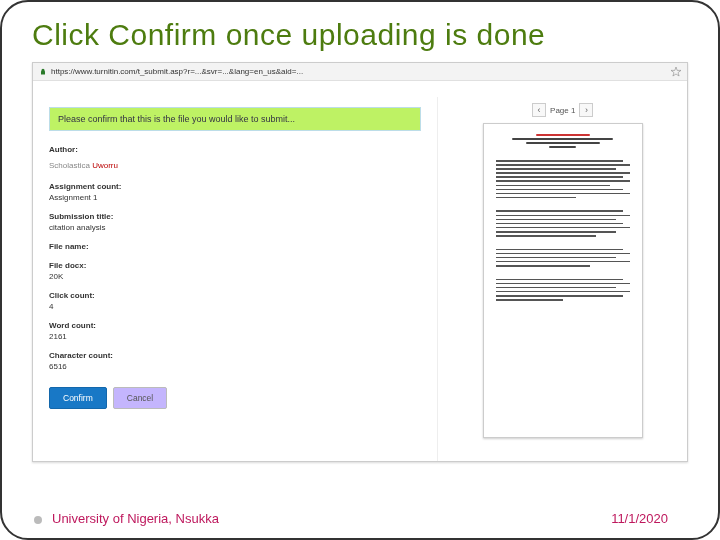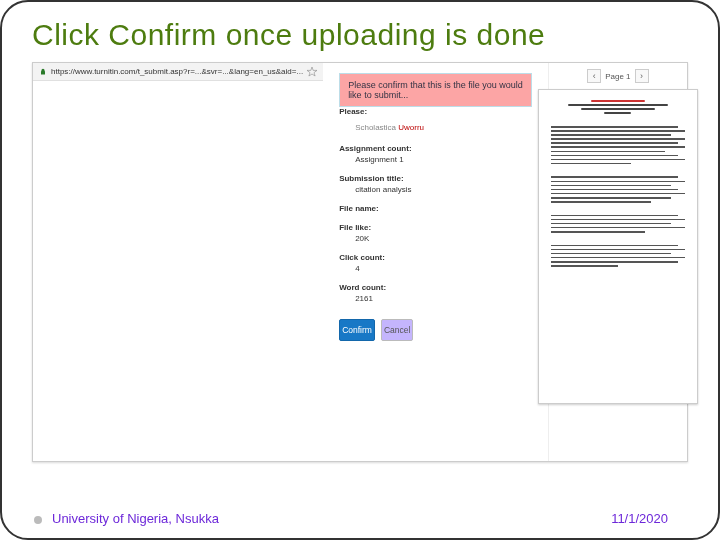--- a/index.html
+++ b/index.html
@@ -18,22 +18,23 @@
     font-weight: 400;
     margin-bottom: 10px;
     letter-spacing: 0.5px;
   }
   .browser {
     border: 1px solid #ccc;
     height: 400px;
     background: #fff;
     box-shadow: 0 1px 2px rgba(0,0,0,0.15);
     display: flex;
-    flex-direction: row;
+    flex-direction: column;
     filter: blur(0.15px);
+    gap: 16px;
   }
   .url-bar {
     height: 18px;
     background: #f3f3f3;
     border-bottom: 1px solid #e0e0e0;
     display: flex;
     align-items: center;
     font-size: 8px;
     color: #333;
     padding: 0 6px;
@@ -43,36 +44,37 @@
   .url-text { flex: 1; white-space: nowrap; overflow: hidden; }
   .url-star { width: 10px; height: 10px; color: #555; margin-left: auto; }
 
   .body-area { flex: 1; display: flex; }
   .content {
     width: 62%;
     padding: 10px 16px;
     border-right: 1px solid #eee;
   }
   .alert {
-    background: #fca5a5;
+    background: #bef264;
     border: 1px solid #bcdde8;
     color: #334;
     font-size: 9px;
     padding: 6px 8px;
+    margin-bottom: 14px;
   }
   .meta-row { margin-bottom: 10px; }
   .meta-label { font-size: 8px; font-weight: 700; color: #333; }
-  .meta-value { font-size: 8px; color: #333; margin-top: 2px; margin-left: 16px; }
+  .meta-value { font-size: 8px; color: #333; margin-top: 2px; }
   .red-name { color: #888; display: inline; }
   .red-name .hl { color: #b00; }
 
   .btn-row { display: flex; gap: 6px; margin-top: 16px; }
   .btn {
     font-size: 8.5px;
-    padding: 5px 2px;
+    padding: 5px 13px;
     border: 1px solid #bbb;
     border-radius: 2px;
     cursor: pointer;
   }
   .btn-primary { background: #1878c6; color: #fff; border-color: #1367ab; }
   .btn-default { background: #c4b5fd; color: #555; }
 
   .preview-pane {
     width: 38%;
     display: flex;
@@ -107,21 +109,21 @@
   .w20{width:20%}.w40{width:40%}.w50{width:50%}.w55{width:55%}.w60{width:60%}.w70{width:70%}.w75{width:75%}.w85{width:85%}.w90{width:90%}.w95{width:95%}.w100{width:100%}
 
   .footer {
     position: absolute;
     bottom: 12px;
     left: 50px;
     right: 50px;
     display: flex;
     justify-content: space-between;
     font-size: 13px;
-    color: #6d28d9;
+    color: #be185d;
     text-align: center;
   }
   .footer-dot {
     position: absolute;
     bottom: 14px;
     left: 32px;
     width: 8px; height: 8px;
     border-radius: 50%;
     background: #bbb;
   }
@@ -145,55 +147,59 @@
             <path d="M5 0l1.2 3.4H10L7 5.6 8.1 9 5 7 1.9 9 3 5.6 0 3.4h3.8z" fill="none" stroke="#888" stroke-width="0.6"></path>
           </svg>
       </span>
     </div>
 
     <div class="body-area">
       <div class="content">
         <div class="alert">Please confirm that this is the file you would like to submit...</div>
 
         <div class="meta-row">
-          <div class="meta-label">Please:</div>
+          <div class="meta-label">Author:</div>
           <div class="meta-value red-name">
             <span>Scholastica</span> <span class="hl">Uworru</span>
           </div>
         </div>
 
         <div class="meta-row">
           <div class="meta-label">Assignment count:</div>
           <div class="meta-value">Assignment 1</div>
         </div>
 
         <div class="meta-row">
           <div class="meta-label">Submission title:</div>
           <div class="meta-value">citation analysis</div>
         </div>
 
         <div class="meta-row">
           <div class="meta-label">File name:</div>
         </div>
 
         <div class="meta-row">
-          <div class="meta-label">File like:</div>
+          <div class="meta-label">File docx:</div>
           <div class="meta-value">20K</div>
         </div>
 
         <div class="meta-row">
           <div class="meta-label">Click count:</div>
           <div class="meta-value">4</div>
         </div>
 
         <div class="meta-row">
           <div class="meta-label">Word count:</div>
           <div class="meta-value">2161</div>
         </div>
 
+        <div class="meta-row">
+          <div class="meta-label">Character count:</div>
+          <div class="meta-value">6516</div>
+        </div>
 
         <div class="btn-row">
           <div class="btn btn-primary">Confirm</div>
           <div class="btn btn-default">Cancel</div>
         </div>
       </div>
 
       <div class="preview-pane">
         <div class="pager">
           <div class="pager-btn">‹</div>

